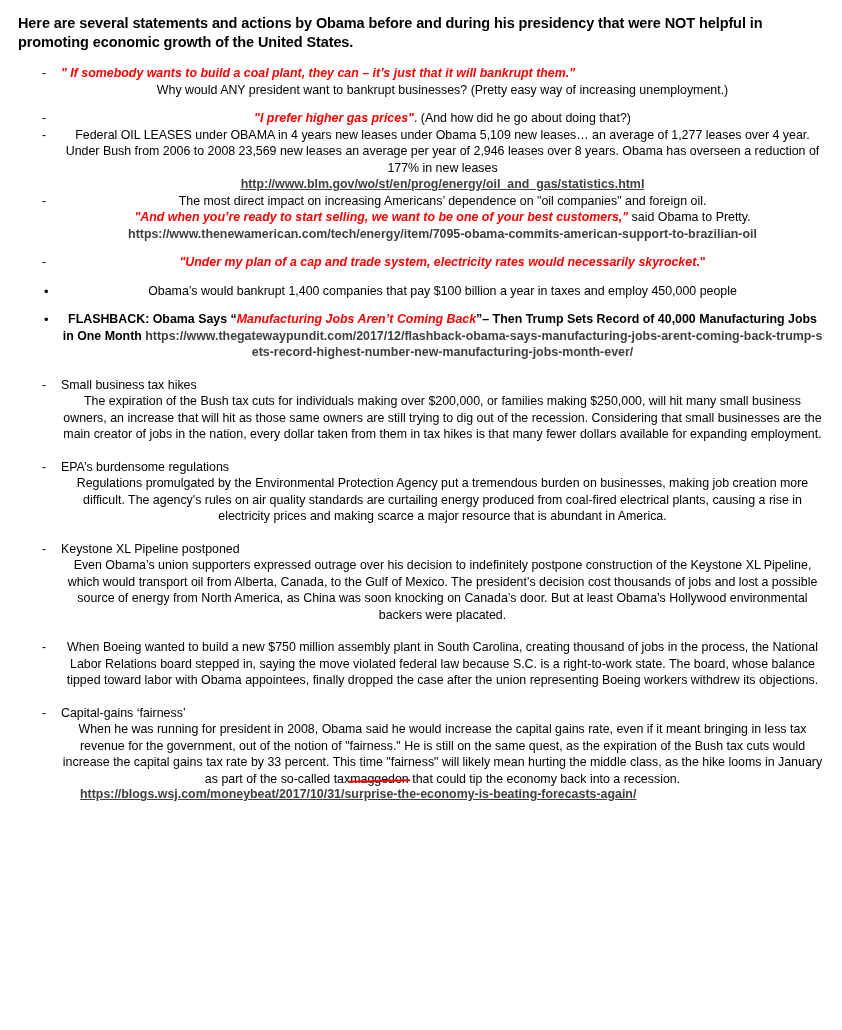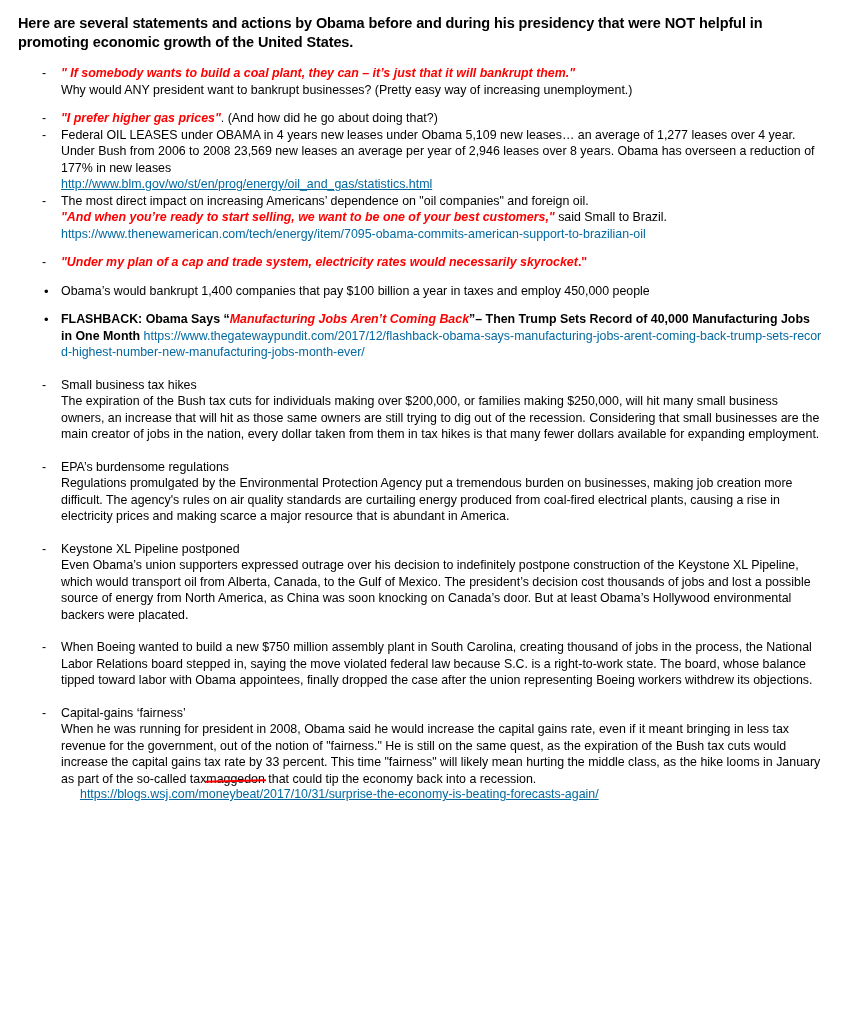--- a/index.html
+++ b/index.html
@@ -53,35 +53,37 @@
     font-size: 13px;
   }
   .gap-md { height: 12px; }
   .gap-lg { height: 16px; }
   .red {
     color: #ff0000;
   }
   .bold { font-weight: bold; }
   .ital { font-style: italic; }
   .lnk {
-    color: #0369a1;
+    color: #404040;
     text-decoration: underline;
     word-break: break-all;
+    font-weight: bold;
   }
   .lnk.plain {
     text-decoration: none;
   }
   .subtitle {
     font-weight: normal;
     font-size: 12.4px;
     line-height: 1.33;
   }
   .body-text {
     font-size: 12.4px;
     line-height: 1.33;
+    text-align: center;
   }
   .strike-red {
     color: #000000;
     position: relative;
     display: inline-block;
   }
   .strike-red::after {
     content: "";
     position: absolute;
     left: -1px;
@@ -121,21 +123,21 @@
 
     <li class="item">
       <span class="marker">-</span>
       <div class="body-text">Federal OIL LEASES under OBAMA in 4 years new leases under Obama 5,109 new leases… an average of 1,277 leases over 4 year.  Under Bush from 2006 to 2008 23,569 new leases an average per year of 2,946 leases over 8 years.  Obama has overseen a reduction of 177% in new leases</div>
       <div class="body-text"><a class="lnk" href="#">http://www.blm.gov/wo/st/en/prog/energy/oil_and_gas/statistics.html</a></div>
     </li>
 
     <li class="item">
       <span class="marker">-</span>
       <div class="body-text">The most direct impact on increasing Americans’ dependence on "oil companies" and foreign oil.</div>
-      <div class="body-text"><span class="red bold ital">"And when you’re ready to start selling, we want to be one of your best customers,"</span><span> said Small to Brazil.</span></div>
+      <div class="body-text"><span class="red bold ital">"And when you’re ready to start selling, we want to be one of your best customers,"</span><span> said Obama to Pretty.</span></div>
       <div class="body-text"><a class="lnk plain" href="#">https://www.thenewamerican.com/tech/energy/item/7095-obama-commits-american-support-to-brazilian-oil</a></div>
     </li>
 
     <div class="gap-md"></div>
 
     <li class="item">
       <span class="marker">-</span>
       <div class="body-text"><span class="red bold ital">"Under my plan of a cap and trade system, electricity rates would necessarily skyrocket</span><span class="red bold">."</span></div>
     </li>
 

